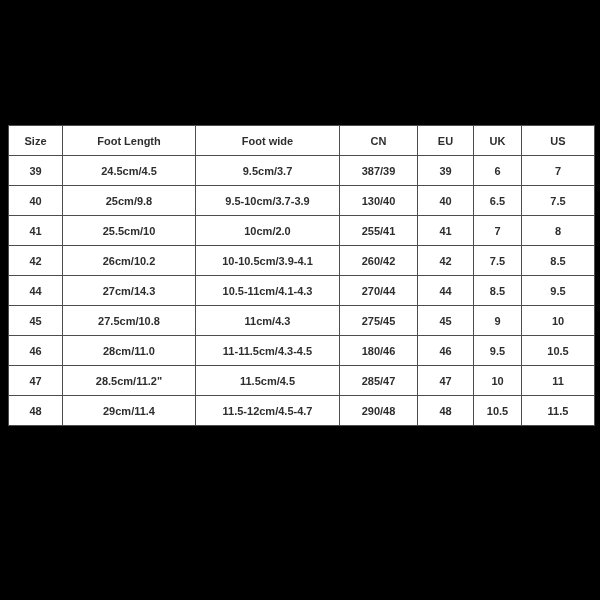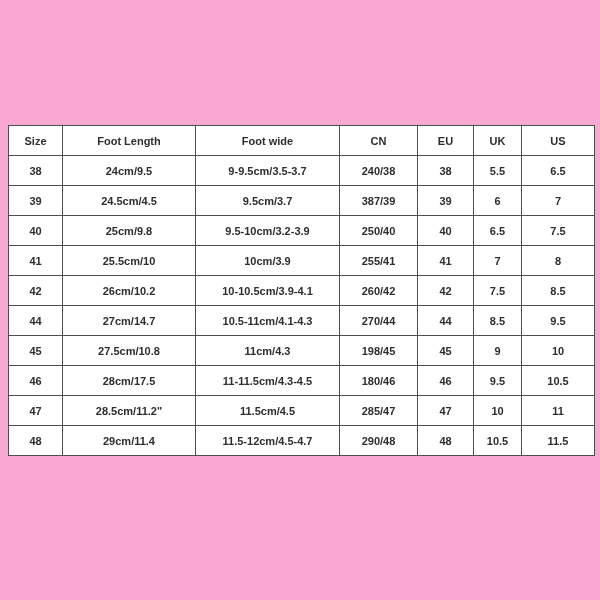--- a/index.html
+++ b/index.html
@@ -11,21 +11,21 @@
     width: 600px;
     height: 600px;
     position: relative;
     font-family: "Liberation Sans", sans-serif;
     overflow: hidden;
   }
   .canvas {
     position: absolute;
     left: 0; top: 0;
     width: 600px; height: 600px;
-    background: #f9a8d4;
+    background: #000000;
   }
   table.size-chart {
     position: absolute;
     left: 8px;
     top: 125px;
     border-collapse: collapse;
     table-layout: fixed;
     width: 586px;
     background: #ffffff;
   }
@@ -63,85 +63,76 @@
           <th>Foot Length</th>
           <th>Foot wide</th>
           <th>CN</th>
           <th>EU</th>
           <th>UK</th>
           <th>US</th>
         </tr>
     </thead>
     <tbody>
         <tr>
-          <td>38</td>
-          <td>24cm/9.5</td>
-          <td>9-9.5cm/3.5-3.7</td>
-          <td>240/38</td>
-          <td>38</td>
-          <td>5.5</td>
-          <td>6.5</td>
-        </tr>
-        <tr>
           <td>39</td>
           <td>24.5cm/4.5</td>
           <td>9.5cm/3.7</td>
           <td>387/39</td>
           <td>39</td>
           <td>6</td>
           <td>7</td>
         </tr>
         <tr>
           <td>40</td>
           <td>25cm/9.8</td>
-          <td>9.5-10cm/3.2-3.9</td>
-          <td>250/40</td>
+          <td>9.5-10cm/3.7-3.9</td>
+          <td>130/40</td>
           <td>40</td>
           <td>6.5</td>
           <td>7.5</td>
         </tr>
         <tr>
           <td>41</td>
           <td>25.5cm/10</td>
-          <td>10cm/3.9</td>
+          <td>10cm/2.0</td>
           <td>255/41</td>
           <td>41</td>
           <td>7</td>
           <td>8</td>
         </tr>
         <tr>
           <td>42</td>
           <td>26cm/10.2</td>
           <td>10-10.5cm/3.9-4.1</td>
           <td>260/42</td>
           <td>42</td>
           <td>7.5</td>
           <td>8.5</td>
         </tr>
         <tr>
           <td>44</td>
-          <td>27cm/14.7</td>
+          <td>27cm/14.3</td>
           <td>10.5-11cm/4.1-4.3</td>
           <td>270/44</td>
           <td>44</td>
           <td>8.5</td>
           <td>9.5</td>
         </tr>
         <tr>
           <td>45</td>
           <td>27.5cm/10.8</td>
           <td>11cm/4.3</td>
-          <td>198/45</td>
+          <td>275/45</td>
           <td>45</td>
           <td>9</td>
           <td>10</td>
         </tr>
         <tr>
           <td>46</td>
-          <td>28cm/17.5</td>
+          <td>28cm/11.0</td>
           <td>11-11.5cm/4.3-4.5</td>
           <td>180/46</td>
           <td>46</td>
           <td>9.5</td>
           <td>10.5</td>
         </tr>
         <tr>
           <td>47</td>
           <td>28.5cm/11.2"</td>
           <td>11.5cm/4.5</td>

